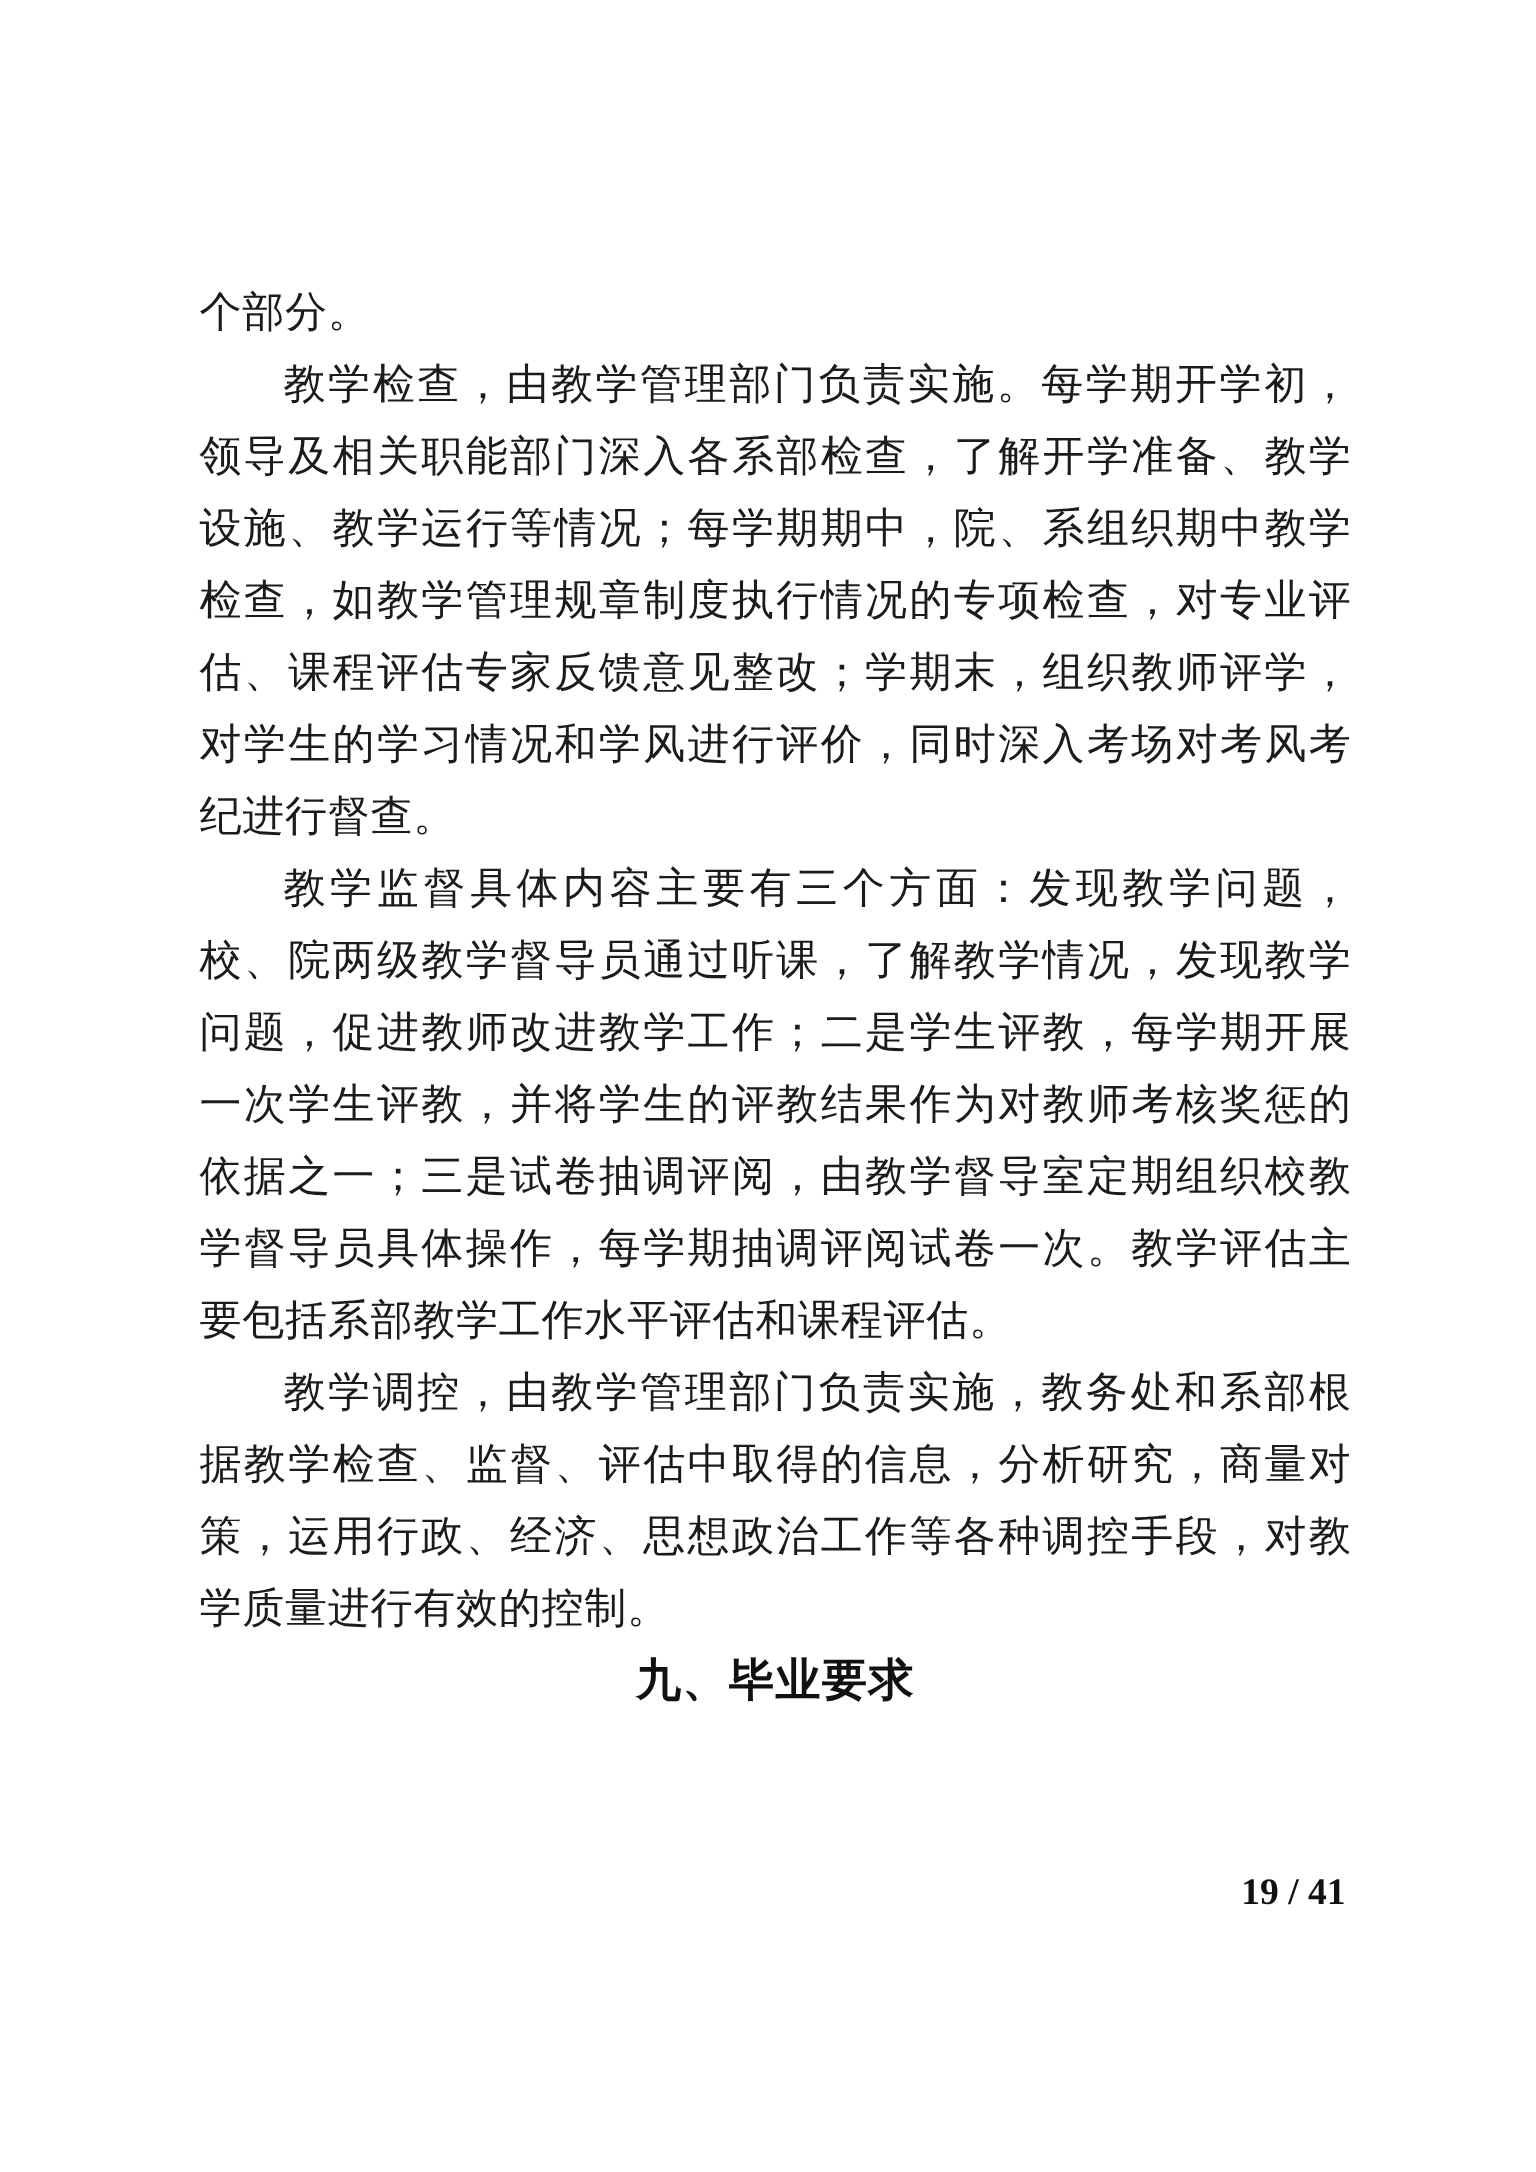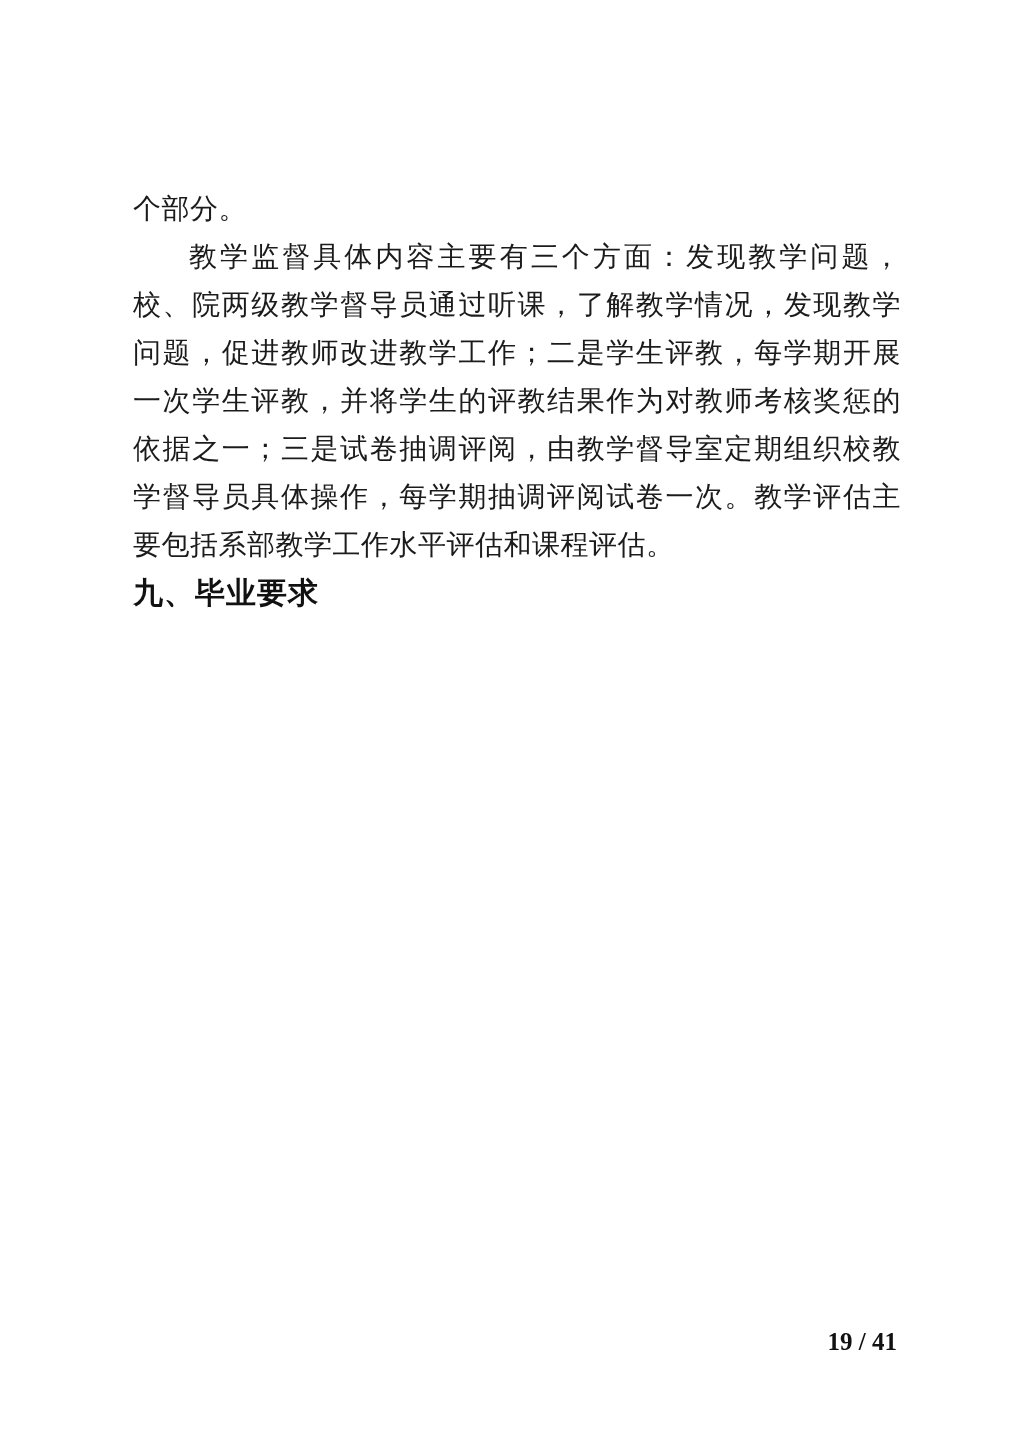--- a/index.html
+++ b/index.html
@@ -34,37 +34,39 @@
     text-indent: 2em;
   }
   .section-heading {
     margin: 0;
     padding: 0;
     font-family: "Liberation Sans", "DejaVu Sans", sans-serif;
     font-weight: bold;
     font-size: 30px;
     line-height: 48px;
     color: #111111;
-    text-align: left;
+    text-align: center;
     letter-spacing: 1px;
   }
   .footer {
     position: absolute;
     right: 127px;
-    top: 1328px;
+    top: 1248px;
     font-family: "Liberation Serif", "DejaVu Serif", serif;
     font-weight: bold;
     font-size: 25px;
     color: #111111;
   }
 </style>
 </head>
 <body>
 
 <div class="page">
   <div class="content">
     <p class="para">个部分。</p>
+    <p class="para indented">教学检查，由教学管理部门负责实施。每学期开学初，领导及相关职能部门深入各系部检查，了解开学准备、教学设施、教学运行等情况；每学期期中，院、系组织期中教学检查，如教学管理规章制度执行情况的专项检查，对专业评估、课程评估专家反馈意见整改；学期末，组织教师评学，对学生的学习情况和学风进行评价，同时深入考场对考风考纪进行督查。</p>
     <p class="para indented">教学监督具体内容主要有三个方面：发现教学问题，校、院两级教学督导员通过听课，了解教学情况，发现教学问题，促进教师改进教学工作；二是学生评教，每学期开展一次学生评教，并将学生的评教结果作为对教师考核奖惩的依据之一；三是试卷抽调评阅，由教学督导室定期组织校教学督导员具体操作，每学期抽调评阅试卷一次。教学评估主要包括系部教学工作水平评估和课程评估。</p>
+    <p class="para indented">教学调控，由教学管理部门负责实施，教务处和系部根据教学检查、监督、评估中取得的信息，分析研究，商量对策，运用行政、经济、思想政治工作等各种调控手段，对教学质量进行有效的控制。</p>
     <h2 class="section-heading">九、毕业要求</h2>
   </div>
 
   <div class="footer">19 / 41</div>
 </div>
 
 </body></html>

